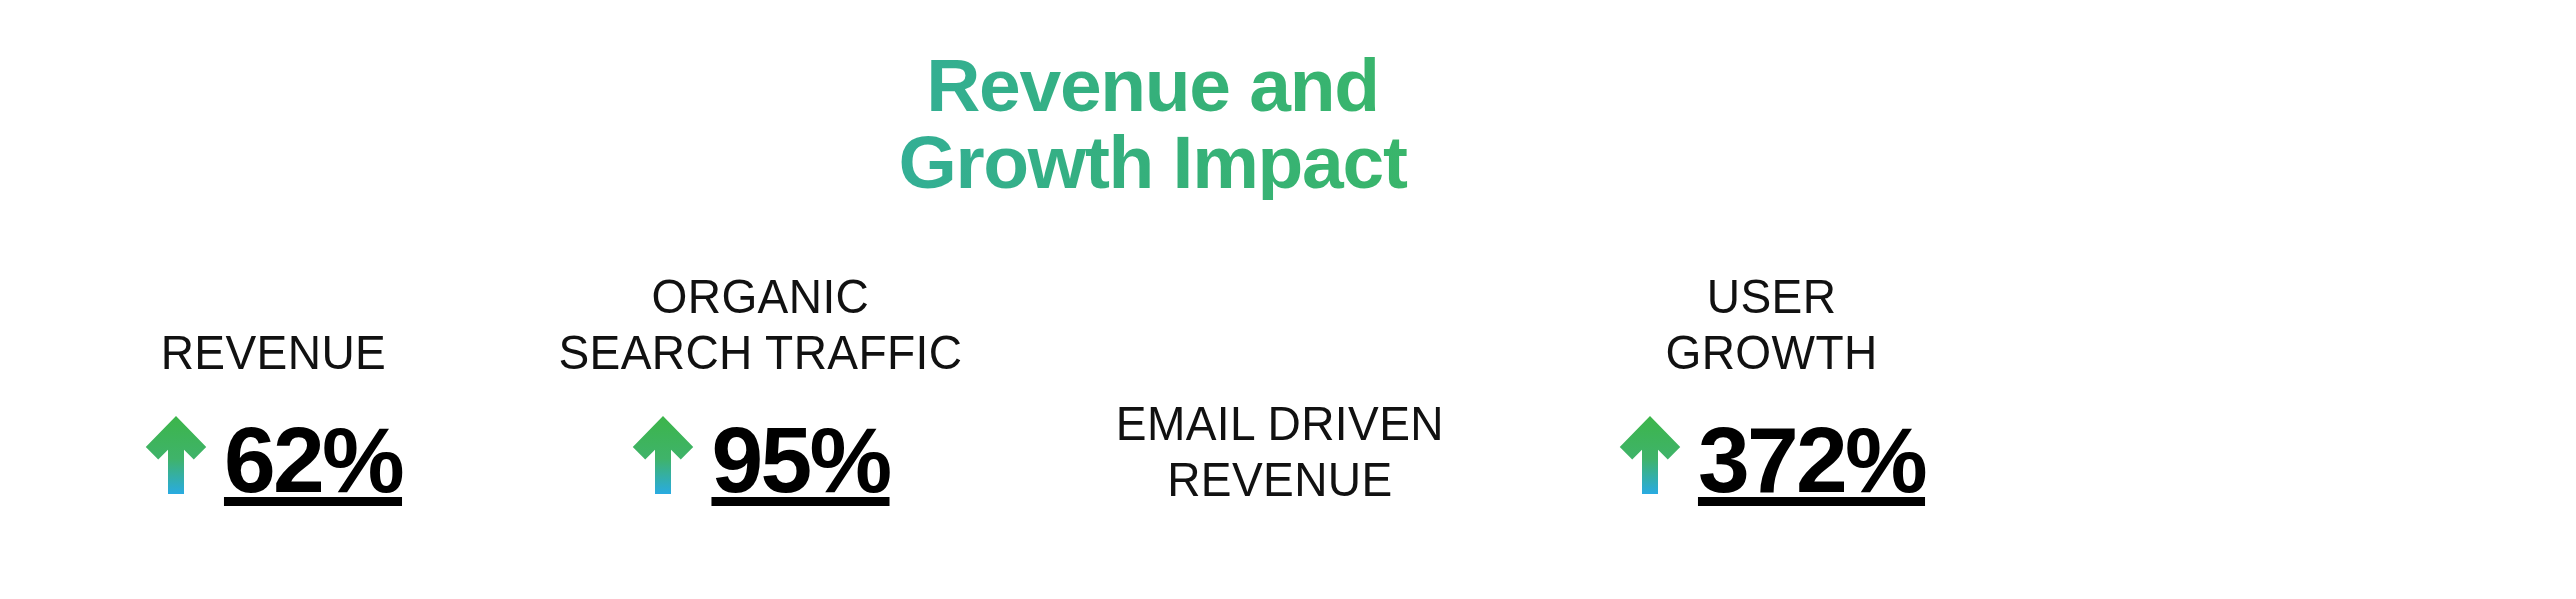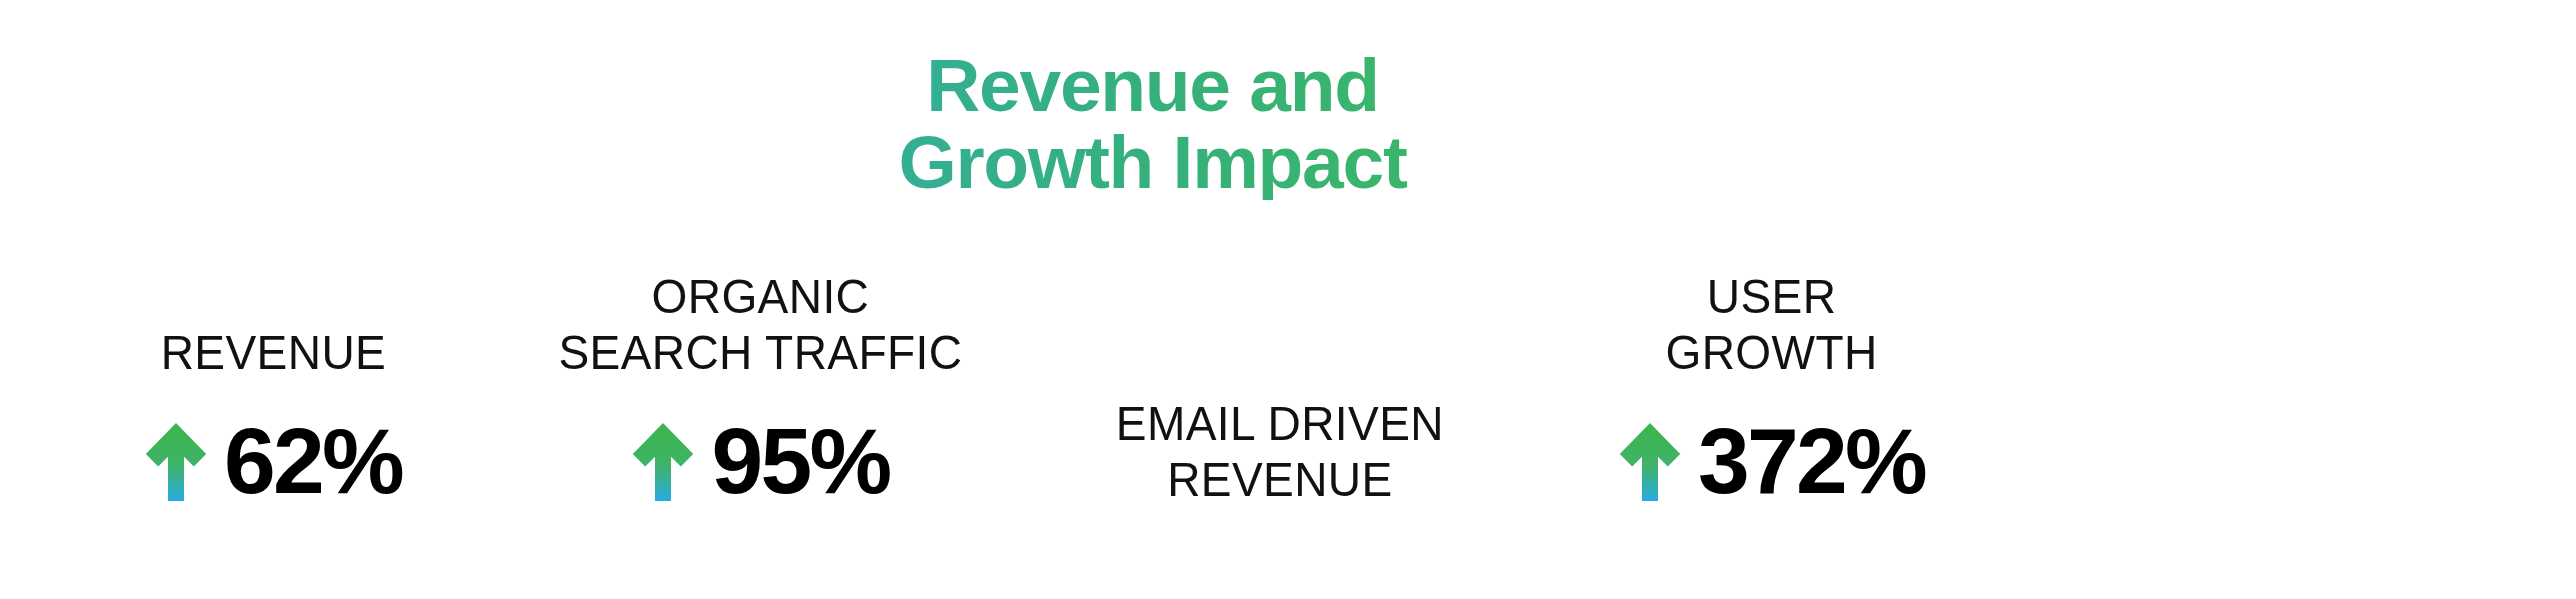--- a/index.html
+++ b/index.html
@@ -79,24 +79,25 @@
     min-height: 114px;
     display: flex;
     flex-direction: column;
     justify-content: flex-end;
     transform: scaleX(0.96);
   }
 
   .stat-value-row {
     margin-top: 32px;
     display: flex;
-    align-items: center;
+    align-items: flex-start;
     justify-content: center;
     gap: 16px;
     height: 95px;
+    text-decoration: underline;
   }
 
   .arrow-icon {
     display: block;
     width: 64px;
     height: 82px;
     flex: 0 0 auto;
   }
 
   .stat-value {

